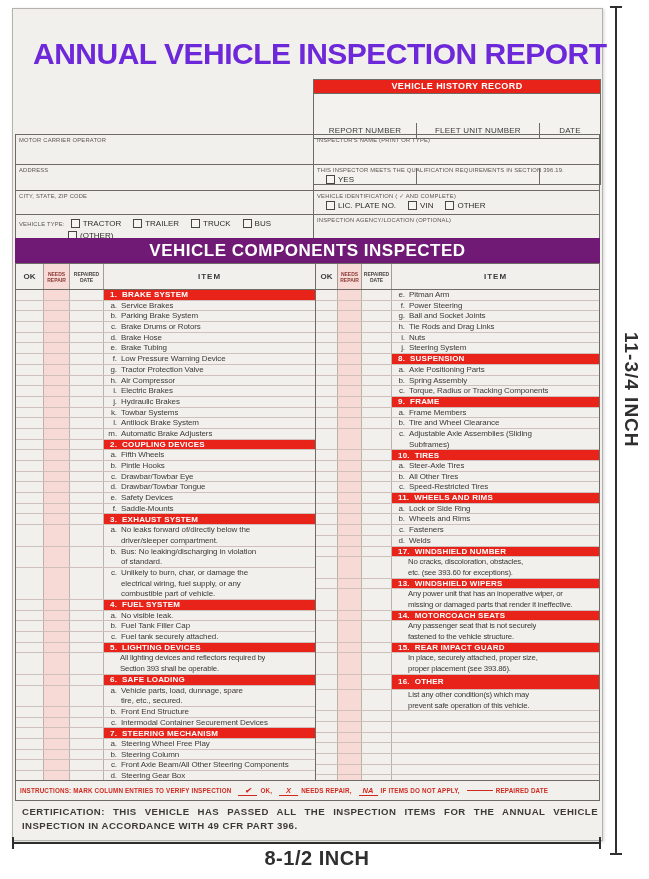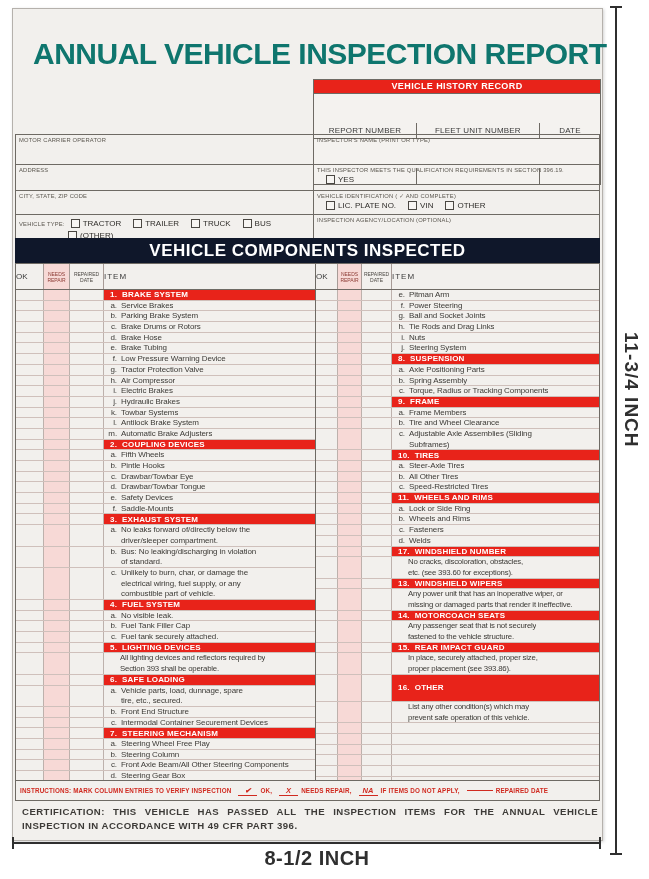--- a/index.html
+++ b/index.html
@@ -1,20 +1,20 @@
 <!DOCTYPE html>
 <html><head>
 <meta charset="utf-8">
 <style>
   html,body{margin:0;padding:0;}
   body{width:649px;height:879px;background:#ffffff;overflow:hidden;position:relative;
        font-family:"Liberation Sans",sans-serif;}
   .page{position:absolute;left:12px;top:8px;width:589px;height:831px;background:#f2f0ed;
         border:1px solid #b5b1ac;box-shadow:1px 1px 3px rgba(0,0,0,.18);}
-  .title{position:absolute;left:20px;top:28px;font-size:30px;font-weight:bold;color:#0f766e;
+  .title{position:absolute;left:20px;top:28px;font-size:30px;font-weight:bold;color:#6d28d9;
          letter-spacing:-0.5px;white-space:nowrap;}
   
   .history{position:absolute;left:300px;top:70px;width:286px;border:1px solid #6e6a64;background:#f4f2ef;}
   .history-title{background:#e8231a;color:#fff;font-size:9px;font-weight:bold;text-align:center;
                  height:13px;line-height:13px;letter-spacing:.4px;}
   .hrow{display:flex;border-top:1px solid #6e6a64;}
   .hcol{border-right:1px solid #6e6a64;box-sizing:border-box;margin-top:29px;}
   .hcol:last-child{border-right:none;}
   .hc1{width:36%;} .hc2{width:43%;} .hc3{width:21%;}
   .hhead .hcol{font-size:8px;color:#3a3a3a;text-align:center;height:15px;line-height:15px;letter-spacing:.2px;}
@@ -25,31 +25,31 @@
   .irow:last-child{border-bottom:none;}
   .icell{box-sizing:border-box;}
   .ileft{width:298px;border-right:1px solid #6e6a64;}
   .iright{flex:1;}
   .flabel{font-size:5.8px;color:#5a564f;padding:2px 0 0 3px;letter-spacing:.2px;}
   .cbline{font-size:8px;color:#2f2d2a;padding:2px 0 0 12px;display:flex;align-items:center;}
   .cb{display:inline-block;width:7px;height:7px;border:1px solid #4a4742;background:#f7f5f2;
       margin-right:3px;flex:none;}
   .cbpair{display:flex;align-items:center;margin-right:12px;}
   
-  .banner{position:absolute;left:2px;top:229px;width:585px;height:25px;background:#0f172a;color:#fff;
+  .banner{position:absolute;left:2px;top:229px;width:585px;height:25px;background:#701a75;color:#fff;
           font-weight:bold;font-size:17px;text-align:center;line-height:25px;letter-spacing:.5px;}
   
   .comp{position:absolute;left:2px;top:254px;width:585px;height:518px;border:1px solid #6e6a64;
         box-sizing:border-box;display:flex;overflow:hidden;background:#f2f0ed;}
   .half{display:flex;flex-direction:column;box-sizing:border-box;}
   .half.left{width:300px;border-right:1px solid #6e6a64;}
   .half.right{flex:1;}
   .headrow{display:flex;height:26px;border-bottom:1px solid #6e6a64;box-sizing:border-box;}
-  .hcell{display:flex;flex-direction:column;justify-content:center;
-         border-right:1px solid #a79b96;box-sizing:border-box;}
+  .hcell{display:flex;flex-direction:column;justify-content:center;align-items:center;
+         border-right:1px solid #a79b96;box-sizing:border-box;font-weight:bold;}
   .hcell:last-child{border-right:none;}
   .okh{font-size:8px;color:#3a3a3a;}
   .small2{font-size:5px;color:#8c3b34;line-height:6px;text-align:center;}
   .small2.dk{color:#4a4742;}
   .itemh{font-size:8px;color:#3a3a3a;letter-spacing:1px;}
   .left .w-ok{width:28px;} .left .w-nr{width:26px;} .left .w-rd{width:34px;} .left .w-it{flex:1;}
   .right .w-ok{width:22px;} .right .w-nr{width:24px;} .right .w-rd{width:30px;} .right .w-it{flex:1;}
   .nrbg{background:#f7d9d6;}
   .cbody{flex:1;overflow:hidden;}
   .crow{display:flex;border-bottom:1px solid #cfc0bb;box-sizing:border-box;}
@@ -1005,21 +1005,21 @@
             <div class="w-ok ccell"></div>
             <div class="w-nr ccell nrbg"></div>
             <div class="w-rd ccell"></div>
             <div class="ccell c-item">
               <div class="itemline noteitem">
                 <span class="txt">In place, securely attached, proper size,
 proper placement (see 393.86).</span>
               </div>
             </div>
           </div>
-          <div class="crow" style="height: 27px;">
+          <div class="crow" style="height: 15px;">
             <div class="w-ok ccell"></div>
             <div class="w-nr ccell nrbg"></div>
             <div class="w-rd ccell"></div>
             <div class="ccell c-item">
               <div class="secbar">
                 <span class="secnum">16.</span>
                 <span>OTHER</span>
               </div>
             </div>
           </div>

